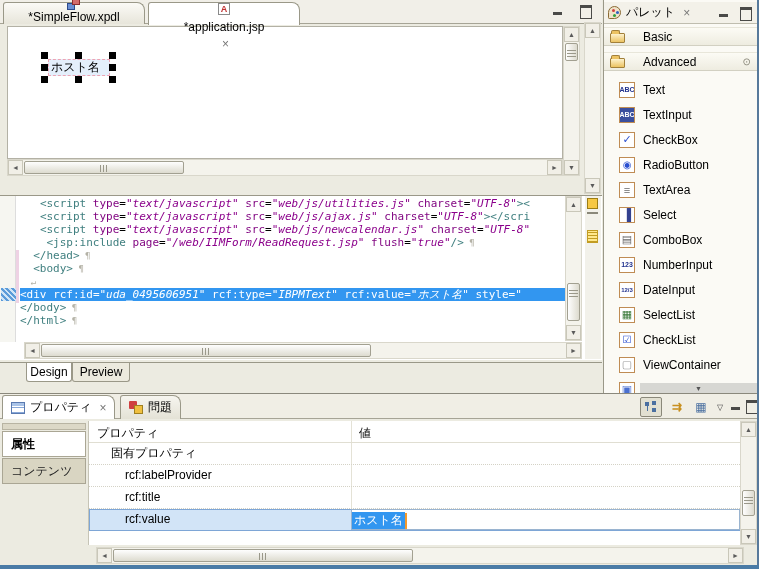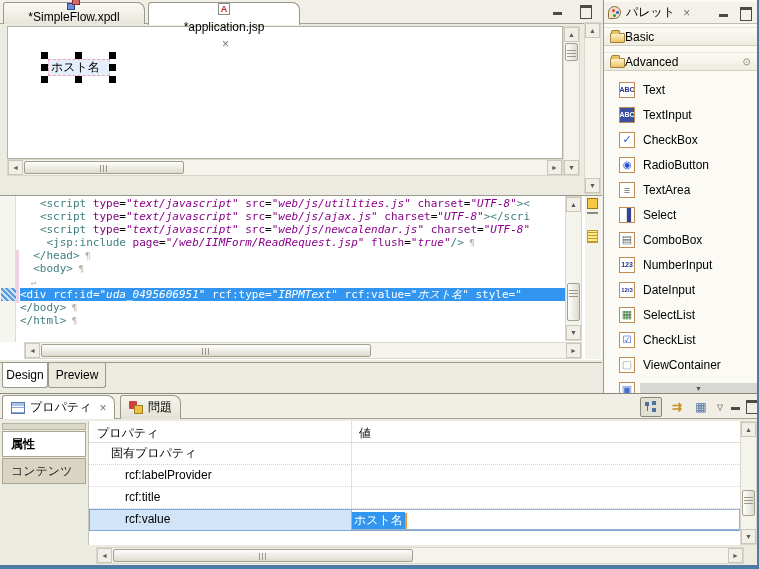--- a/index.html
+++ b/index.html
@@ -66,32 +66,32 @@
 
   
   .ov-ruler { position:absolute; left:585px; top:196px; width:16px; height:163px; background:#f2f1ea; }
   .ov-head { position:absolute; left:587px; top:198px; width:11px; height:11px; background:#f6c844; border:1px solid #9c7d14; }
   .ov-line { position:absolute; left:587px; top:212px; width:11px; height:2px; background:#8a887a; }
   .ov-mark { position:absolute; left:587px; top:230px; width:11px; height:13px; background:#ffe98e; border:1px solid #c29c22;
              background-image:repeating-linear-gradient(0deg,#c29c22 0 1px,transparent 1px 3px); }
 
   
   .vtabs-line { position:absolute; left:0; top:362px; width:602px; height:1px; background:#9a9888; }
-  .vtab { position:absolute; top:363px; height:25px; display:flex; align-items:center; justify-content:center;
-          font-size:12px; border:1px solid #9a9888; border-top:none; border-radius:0 0 3px 3px; background:#eceade; }
+  .vtab { position:absolute; top:363px; height:19px; display:flex; align-items:center; justify-content:center;
+          font-size:12px; border:1px solid #9a9888; border-top:none; border-radius:0 0 3px 3px; background:#eceade;margin-left:24px; }
   .vtab.active { background:#fff; font-weight:normal; }
 
   
   .palette { position:absolute; left:603px; top:0; width:154px; height:393px; background:#fbfaf5; border-left:1px solid #9a9888; }
   .pal-title { position:absolute; left:604px; top:2px; width:153px; height:22px; display:flex; align-items:center; gap:5px;
                padding:0 4px; background:#f3f1e9; border-bottom:1px solid #bfbdaf; }
   .palette-icon { position:relative; width:13px; height:13px; background:#efe2c8; border:1px solid #8a6a34; border-radius:50% 50% 50% 10%; }
   .palette-icon::after { content:""; position:absolute; left:3px; top:2px; width:3px; height:3px; border-radius:50%;
                          background:#d04040; box-shadow:4px 2px 0 #3060c0, 1px 5px 0 #30a040; }
-  .pal-cat { position:absolute; left:604px; width:153px; height:19px; display:flex; align-items:center; gap:0; padding:0 6px;
+  .pal-cat { position:absolute; left:604px; width:153px; height:19px; display:flex; align-items:center; gap:18px; padding:0 6px;
              background:linear-gradient(#fcfbf5,#eeece0); border-bottom:1px solid #d2d0c2; border-top:1px solid #e8e6da; }
   .folder-icon { position:relative; width:15px; height:10px; margin-top:2px;
                  background:linear-gradient(#fdf2cd,#ecc362); border:1px solid #a2803a; border-radius:1px; }
   .folder-icon::before { content:""; position:absolute; top:-4px; left:0; width:7px; height:3px;
                  background:#ecc362; border:1px solid #a2803a; border-bottom:none; border-radius:2px 2px 0 0; }
   .pin-icon { margin-left:auto; font-size:10px; color:#8a887a; }
   .pal-items { position:absolute; left:604px; top:77px; width:153px; height:316px; overflow:hidden; }
   .pal-item { height:25px; display:flex; align-items:center; gap:8px; padding-left:15px; }
   .pal-label { font-size:12px; }
   .pi { width:16px; height:16px; border:1px solid #bf8c54; background:#f8ecd6; display:flex;

